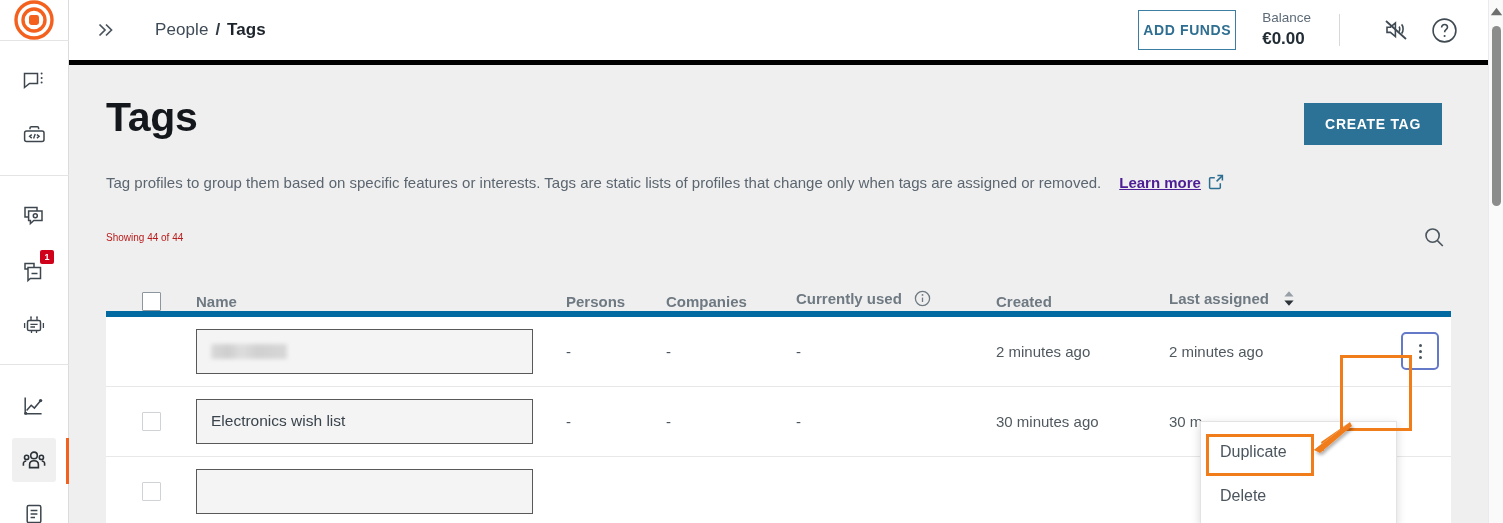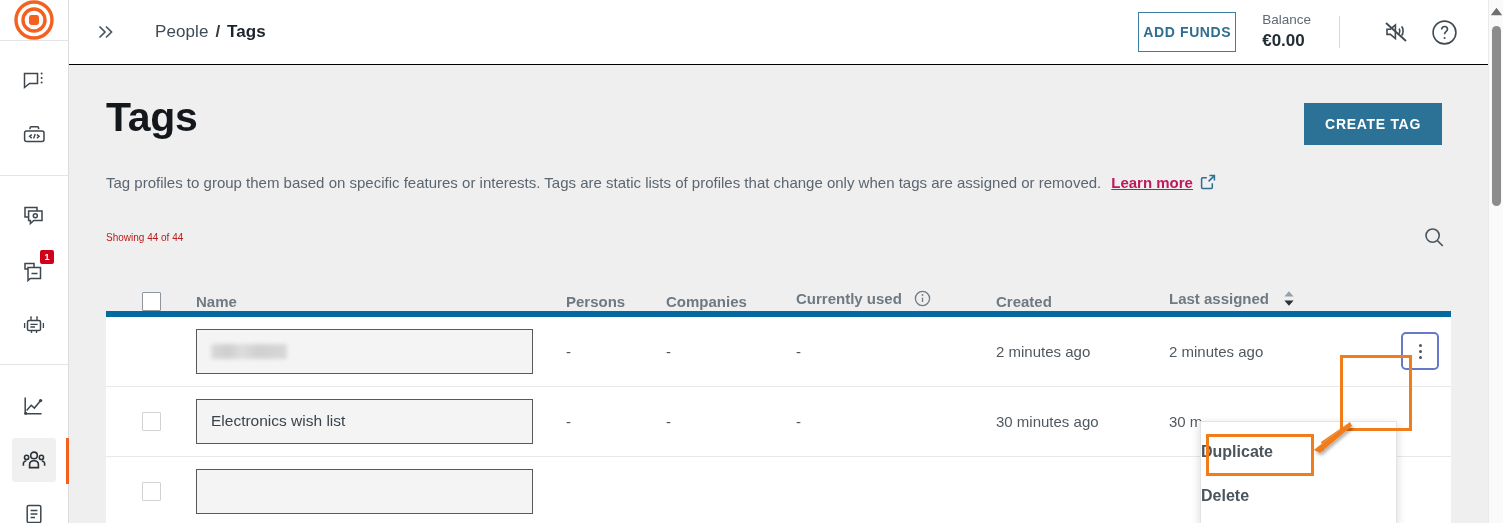--- a/index.html
+++ b/index.html
@@ -60,21 +60,21 @@
     font-size: 9px; font-weight: bold;
     line-height: 14px; text-align: center;
     padding: 0 2px;
   }
 
   
   #topbar {
     position: absolute; left: 69px; top: 0;
     width: 1419px; height: 65px;
     background: #ffffff;
-    border-bottom: 1px solid #000000;
+    border-bottom: 5px solid #000000;
     display: flex; align-items: center;
   }
   #collapse-btn {
     width: 44px; height: 44px; margin-left: 14px;
     display: flex; align-items: center; justify-content: center;
     cursor: pointer;
   }
   #breadcrumb {
     margin-left: 28px;
     font-size: 17px; color: #333d47;
@@ -137,22 +137,22 @@
     cursor: pointer;
     font-family: "Liberation Sans", sans-serif;
   }
   #page-desc {
     padding: 0 46px 0 37px;
     margin-top: 28px;
     font-size: 15px; color: #5b6670;
     line-height: 1.3;
   }
   #page-desc .learn {
-    color: #be185d; font-weight: bold; text-decoration: underline;
-    margin-left: 10px; cursor: pointer;
+    color: #4c1d95; font-weight: bold; text-decoration: underline;
+    margin-left: 18px; cursor: pointer;
   }
   .ext-icon { display:inline-block; vertical-align: -2px; margin-left: 7px; cursor:pointer; }
 
   #showing-row {
     display: flex; align-items: center;
     padding: 0 37px 0 37px;
     margin-top: 26px;
   }
   #showing-text { font-size: 10px; color: #b91c1c; }
   #search-btn {
@@ -235,23 +235,23 @@
     left: 1200px; top: 421px;
     width: 197px;
     background: #ffffff;
     border: 1px solid #e3e3e3;
     box-shadow: 0 3px 9px rgba(0,0,0,.16);
     padding: 8px 0 6px 0;
     z-index: 40;
   }
   .menu-item {
     height: 44px; display: flex; align-items: center;
+    padding-left: 19px;
     font-size: 16px; color: #4b555e;
     cursor: pointer;
-    font-weight: bold;
   }
 
   
   .annot-box {
     position: absolute;
     border: 3px solid #f07c1a;
     z-index: 60;
     pointer-events: none;
   }
   #annot-kebab { left: 1340px; top: 355px; width: 72px; height: 76px; }

